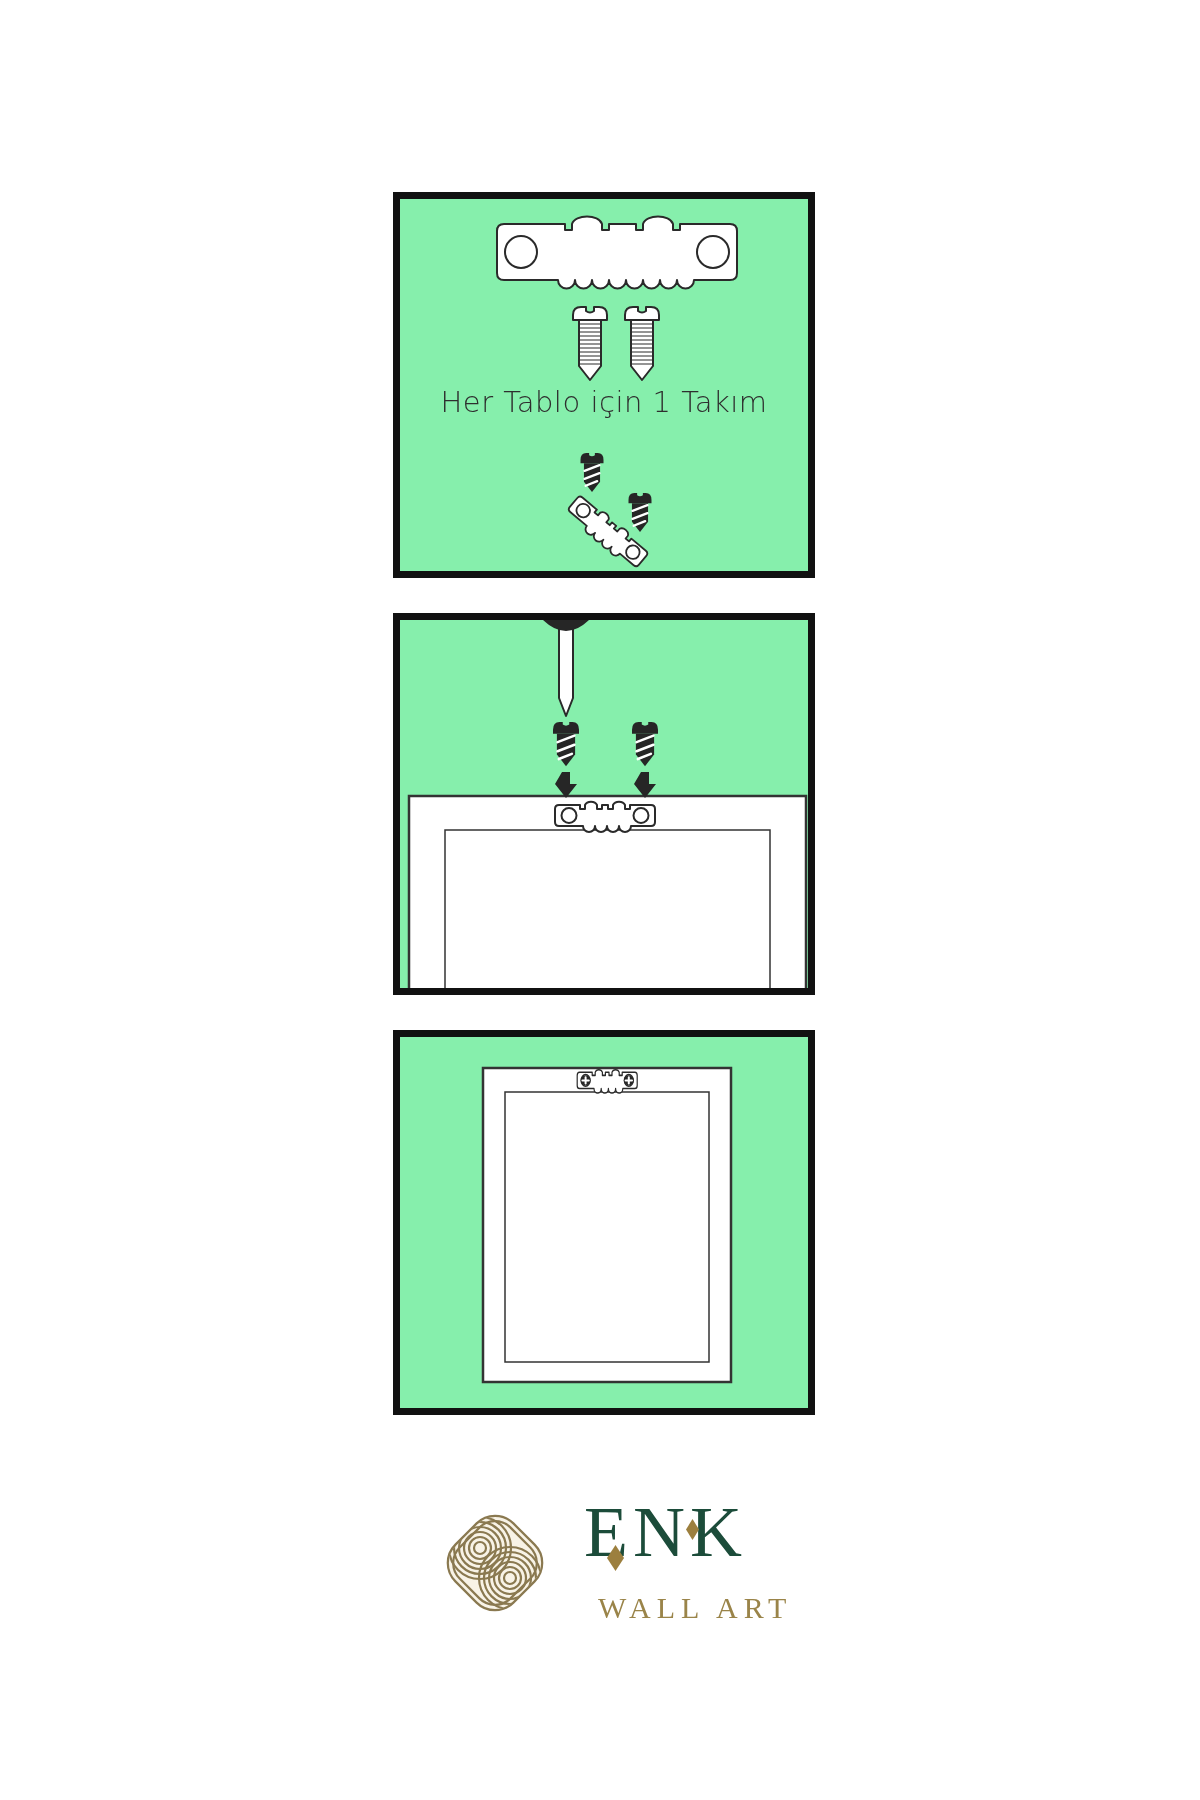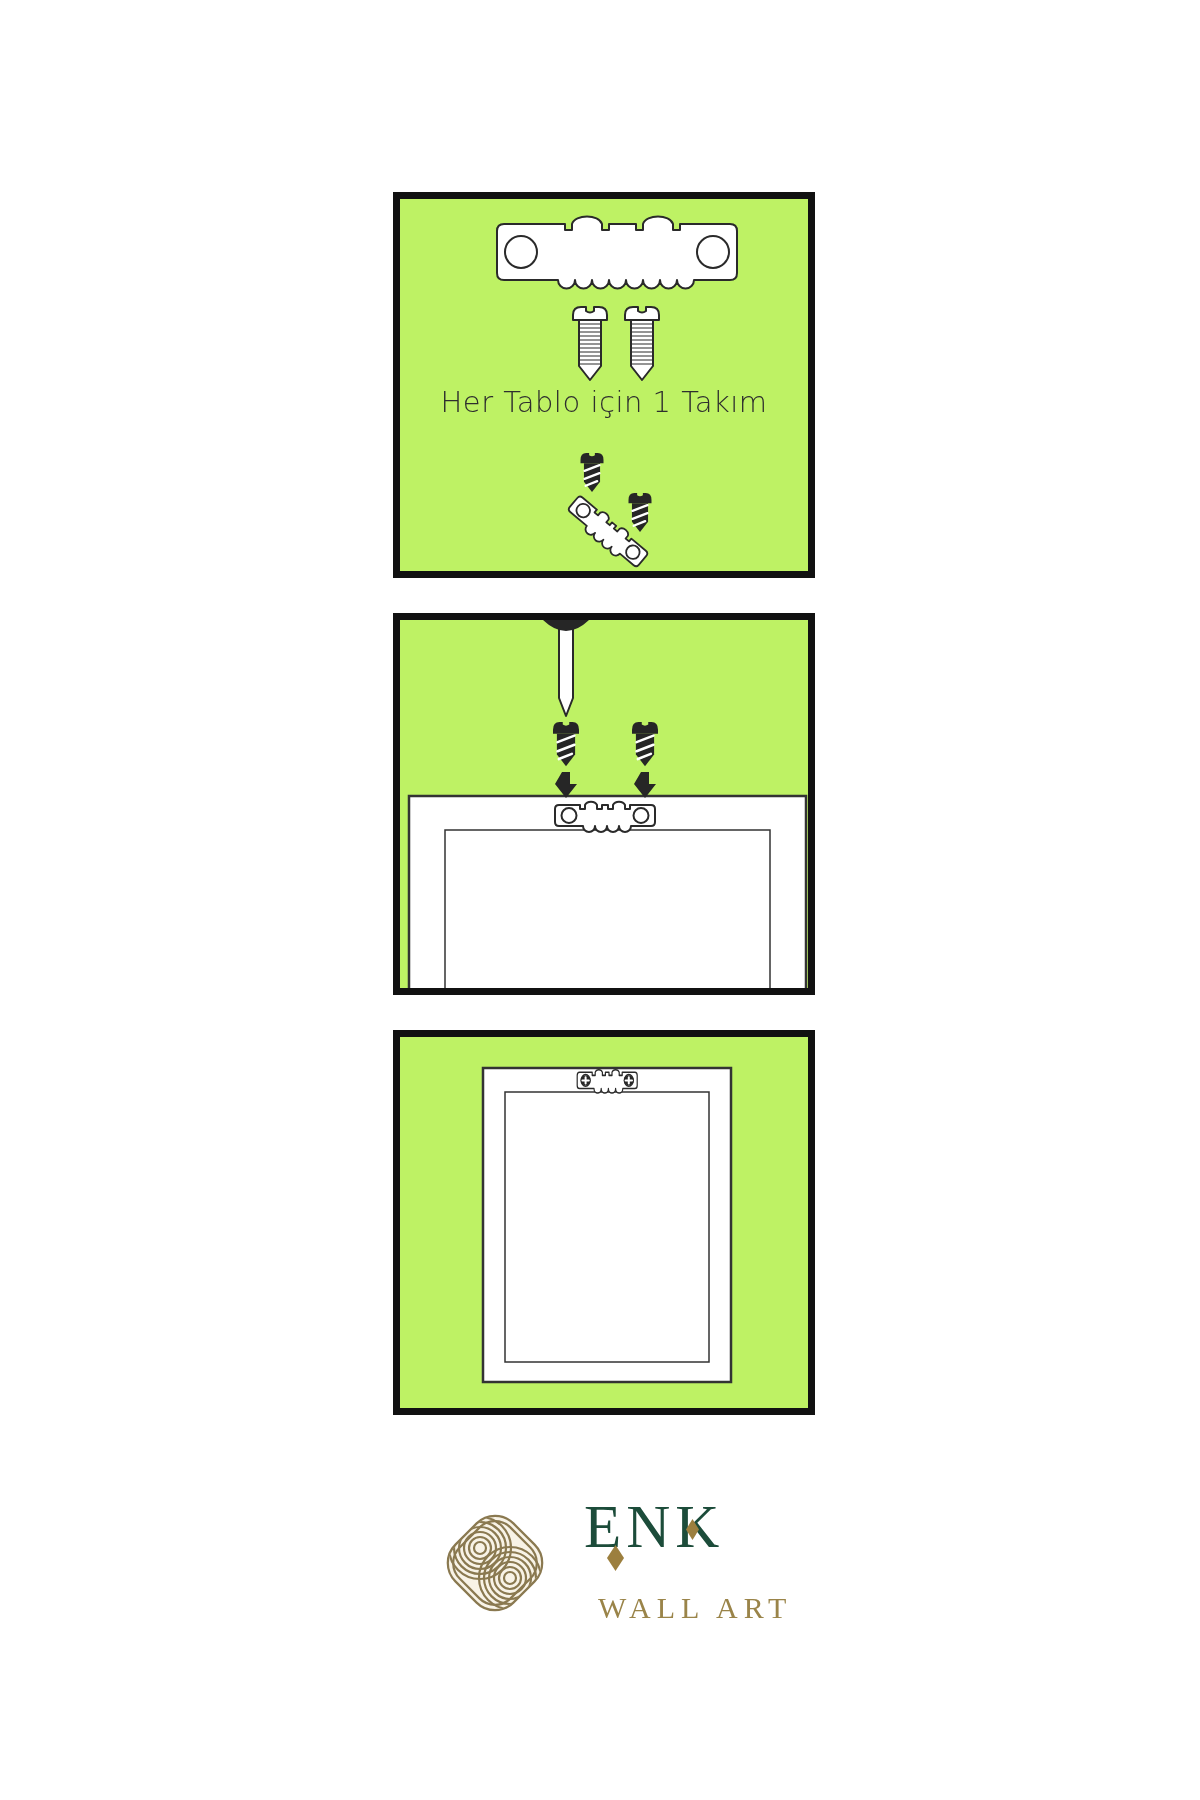--- a/index.html
+++ b/index.html
@@ -4,37 +4,37 @@
 <style>
   :root{
     --outline:#2a2a2a; --panel-border:#111111; --part-dark:#262626;
     --logo-green:#1c4c3a; --logo-gold:#9a8449; --emblem-gold:#8a7950;
     --emblem-cream:#f8f3e6; --diamond-gold:#9c7f3e; --frame-line:#333333;
   }
   html,body{margin:0;padding:0;}
   body{width:1200px;height:1800px;position:relative;background:#ffffff;
        font-family:"Liberation Sans",sans-serif;overflow:hidden;}
   .panel{position:absolute;left:393px;width:422px;box-sizing:border-box;
-         border:7px solid var(--panel-border);background:#bef264;}
+         border:7px solid var(--panel-border);background:#86efac;}
   #panel1{top:192px;height:386px;}
   #panel2{top:613px;height:382px;}
   #panel3{top:1030px;height:385px;}
   .panel svg.diagram{position:absolute;left:0;top:0;width:100%;height:100%;display:block;}
   .ln{fill:#ffffff;stroke:var(--outline);stroke-width:2;stroke-linejoin:round;}
   .fr25{fill:#ffffff;stroke:var(--frame-line);stroke-width:2.5;}
   .fr15{fill:#ffffff;stroke:var(--frame-line);stroke-width:1.5;}
   .th{stroke:var(--outline);stroke-width:1.1;fill:none;}
   .dk{fill:var(--part-dark);stroke:none;}
   .wst{stroke:#ffffff;stroke-width:2;fill:none;stroke-linecap:round;}
   .caption{position:absolute;left:0;right:0;top:186px;text-align:center;
            font-family:"DejaVu Sans",sans-serif;font-weight:300;font-size:29px;
            letter-spacing:0.5px;color:#2e2e2e;}
   .emblem{position:absolute;left:438px;top:1500px;width:114px;height:126px;}
   .brand{position:absolute;left:556px;top:1496px;font-family:"Liberation Serif",serif;
-         font-size:61px;line-height:1;letter-spacing:5px;color:var(--logo-green);margin-left:28px;}
+         font-size:72px;line-height:1;letter-spacing:5px;color:var(--logo-green);margin-left:28px;}
   .subtitle{position:absolute;left:558px;top:1593px;font-family:"Liberation Serif",serif;
             font-size:30px;line-height:1;letter-spacing:6px;color:var(--logo-gold);margin-left:40px;}
   .diamond{position:absolute;background:var(--diamond-gold);
            clip-path:polygon(50% 0,100% 50%,50% 100%,0 50%);}
   .d1{left:607px;top:1545px;width:17px;height:26px;}
   .d2{left:686px;top:1519px;width:13px;height:21px;}
 </style>
 </head>
 <body style="background: rgb(255, 255, 255);">
 

